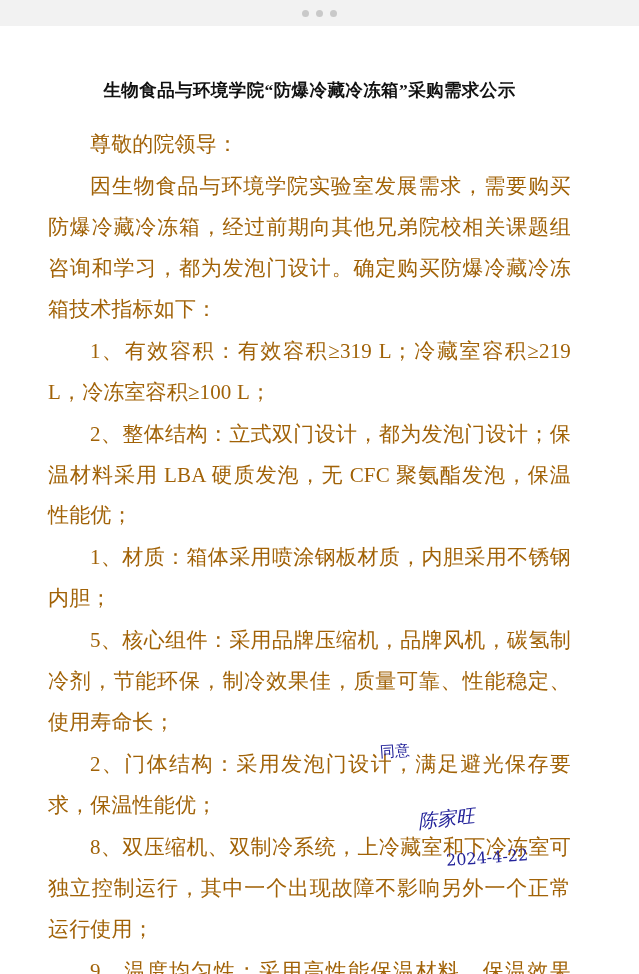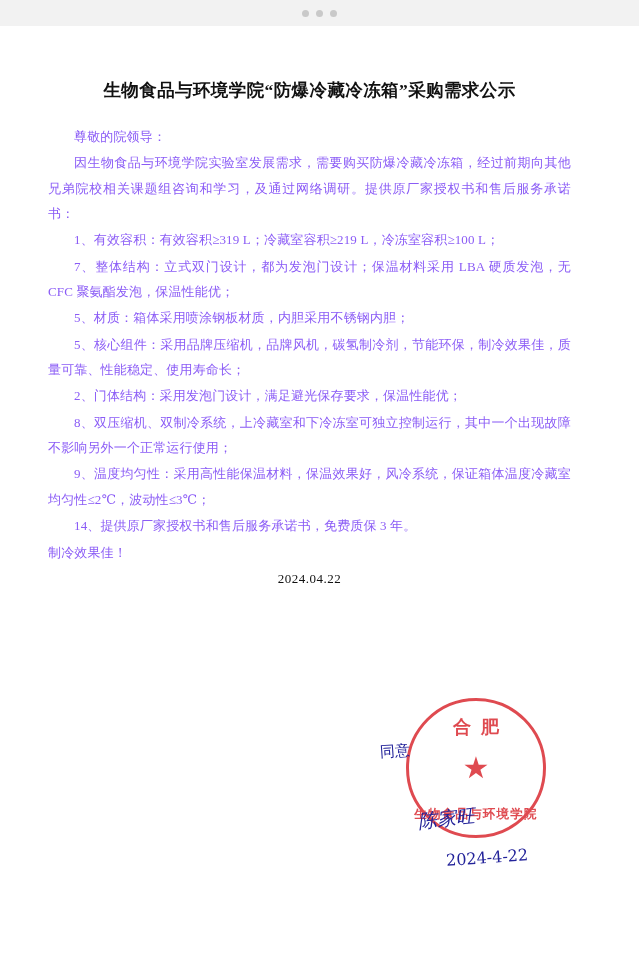--- a/index.html
+++ b/index.html
@@ -46,23 +46,23 @@
   .doc-title {
     text-align: center;
     font-size: 17.5px;
     font-weight: bold;
     letter-spacing: 0.4px;
     color: #111;
     margin-bottom: 22px;
     font-family: "Liberation Serif", "DejaVu Serif", serif;
   }
   p.para {
-    font-size: 13px;
+    font-size: 21px;
     line-height: 1.95;
-    color: #8b5cf6;
+    color: #a16207;
     margin: 0 0 1px 0;
     text-align: justify;
     text-justify: inter-ideograph;
     letter-spacing: 0.15px;
   }
   p.indent2 { text-indent: 2em; }
   p.indent-item { text-indent: 2em; }
   .center { text-align: center; text-indent: 0; }
   .date-line {
     text-align: center;
@@ -154,41 +154,36 @@
     <span class="dot"></span>
     <span class="dot"></span>
   </div>
 
   <div class="doc-wrap">
     <div class="doc-inner">
 
       <div class="doc-title">生物食品与环境学院“防爆冷藏冷冻箱”采购需求公示</div>
 
       <p class="para indent2">尊敬的院领导：</p>
-      <p class="para indent2">因生物食品与环境学院实验室发展需求，需要购买防爆冷藏冷冻箱，经过前期向其他兄弟院校相关课题组咨询和学习，及通过网络调研。提供原厂家授权书和售后服务承诺书：</p>
+      <p class="para indent2">因生物食品与环境学院实验室发展需求，需要购买防爆冷藏冷冻箱，经过前期向其他兄弟院校相关课题组咨询和学习，都为发泡门设计。确定购买防爆冷藏冷冻箱技术指标如下：</p>
 
       <p class="para indent-item">1、有效容积：有效容积≥319 L；冷藏室容积≥219 L，冷冻室容积≥100 L；</p>
-      <p class="para indent-item">7、整体结构：立式双门设计，都为发泡门设计；保温材料采用 LBA 硬质发泡，无 CFC 聚氨酯发泡，保温性能优；</p>
-      <p class="para indent-item">5、材质：箱体采用喷涂钢板材质，内胆采用不锈钢内胆；</p>
+      <p class="para indent-item">2、整体结构：立式双门设计，都为发泡门设计；保温材料采用 LBA 硬质发泡，无 CFC 聚氨酯发泡，保温性能优；</p>
+      <p class="para indent-item">1、材质：箱体采用喷涂钢板材质，内胆采用不锈钢内胆；</p>
       <p class="para indent-item">5、核心组件：采用品牌压缩机，品牌风机，碳氢制冷剂，节能环保，制冷效果佳，质量可靠、性能稳定、使用寿命长；</p>
       <p class="para indent-item">2、门体结构：采用发泡门设计，满足避光保存要求，保温性能优；</p>
       <p class="para indent-item">8、双压缩机、双制冷系统，上冷藏室和下冷冻室可独立控制运行，其中一个出现故障不影响另外一个正常运行使用；</p>
       <p class="para indent-item">9、温度均匀性：采用高性能保温材料，保温效果好，风冷系统，保证箱体温度冷藏室均匀性≤2℃，波动性≤3℃；</p>
       <p class="para indent-item">14、提供原厂家授权书和售后服务承诺书，免费质保 3 年。</p>
 
 
       <p class="para center">制冷效果佳！</p>
       <div class="date-line">2024.04.22</div>
 
     </div>
 
-    <div class="seal">
-      <div class="seal-top">合肥</div>
-      <div class="star">★</div>
-      <div class="seal-bottom">生物食品与环境学院</div>
-    </div>
 
     <div class="hand hand-note">同意</div>
     <div class="hand hand-sign">陈家旺</div>
     <div class="hand hand-date">2024-4-22</div>
   </div>
 
 </div>
 
 </body></html>

